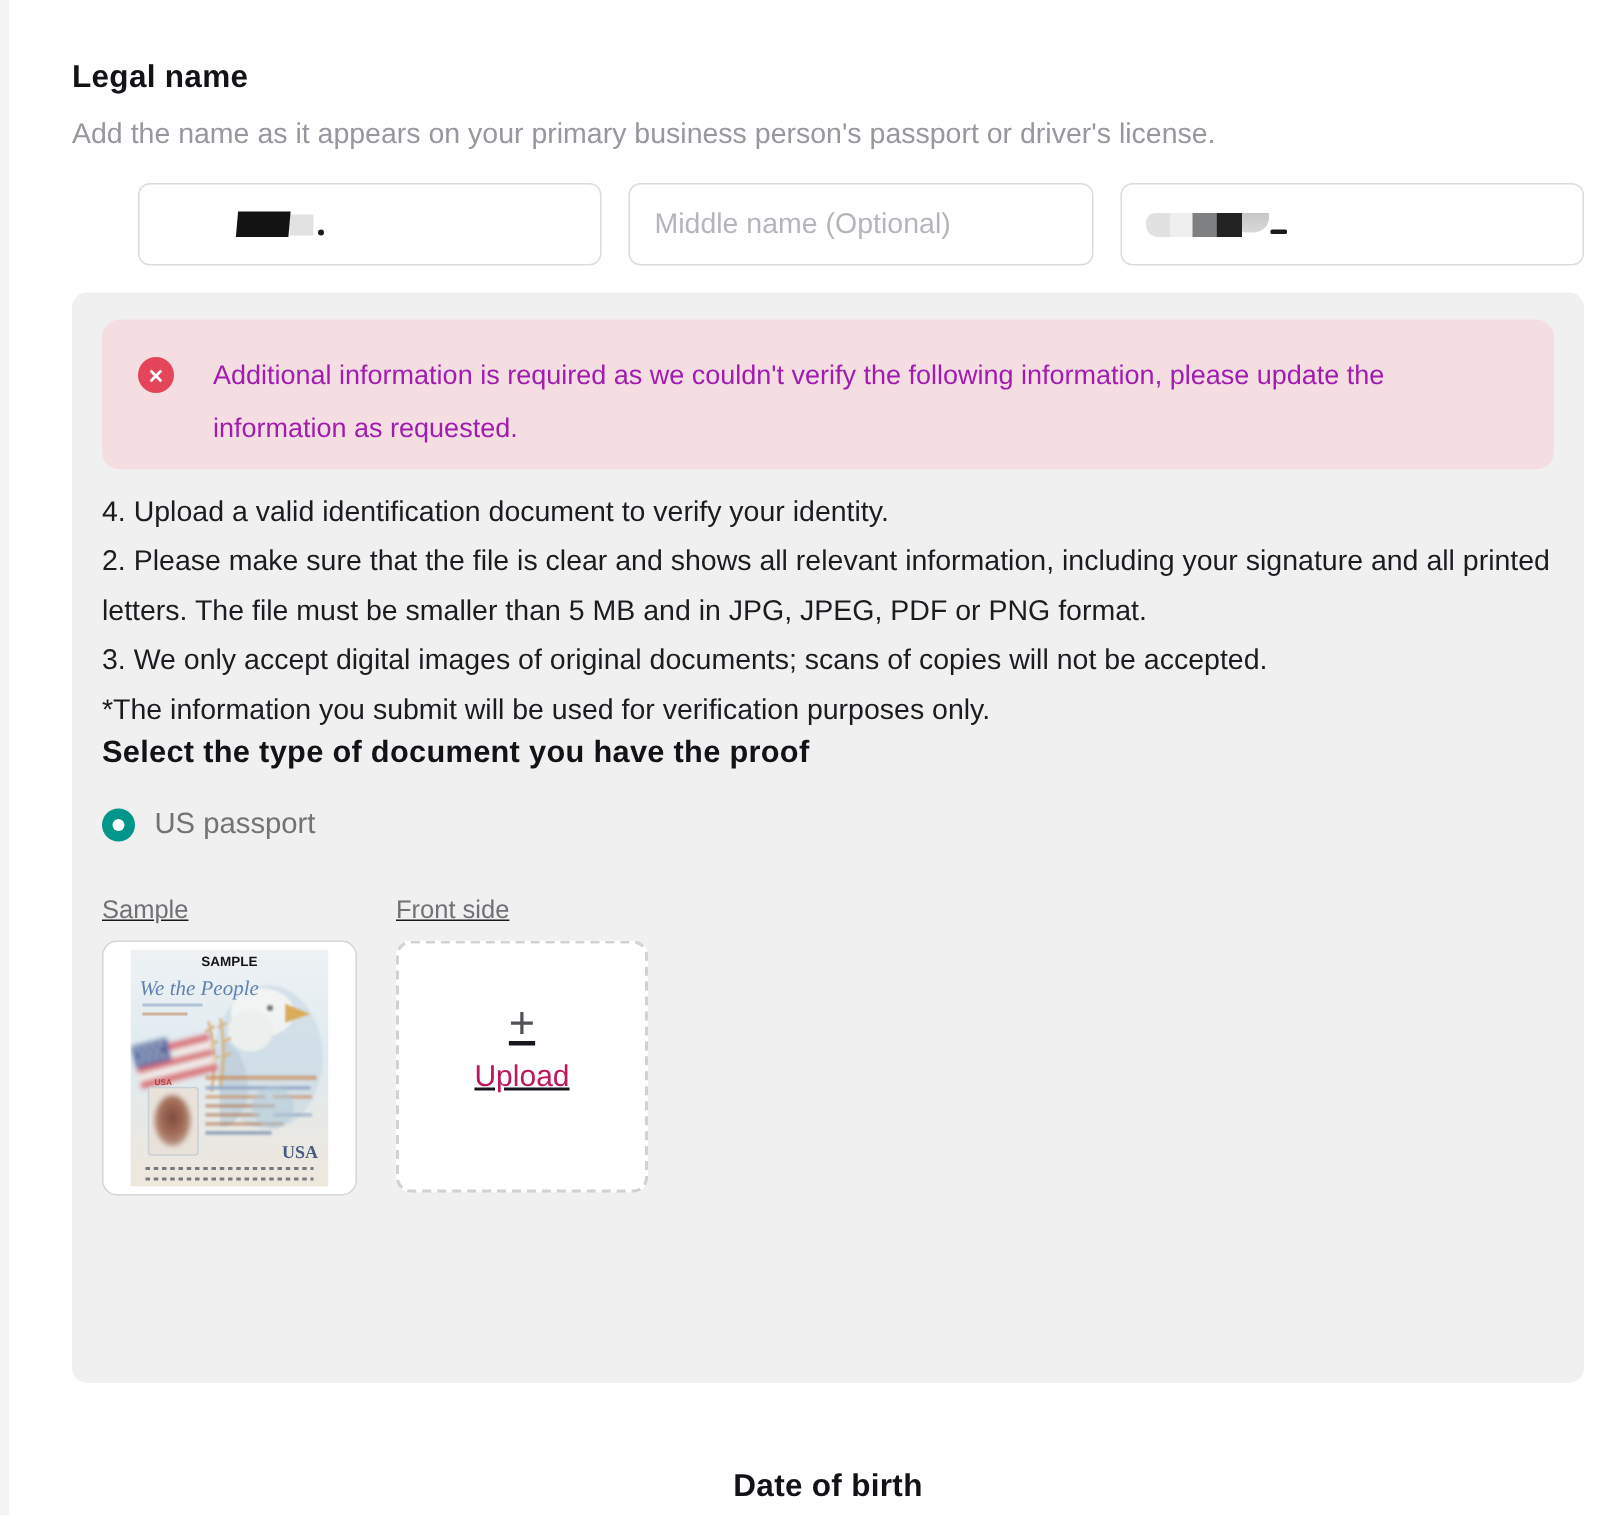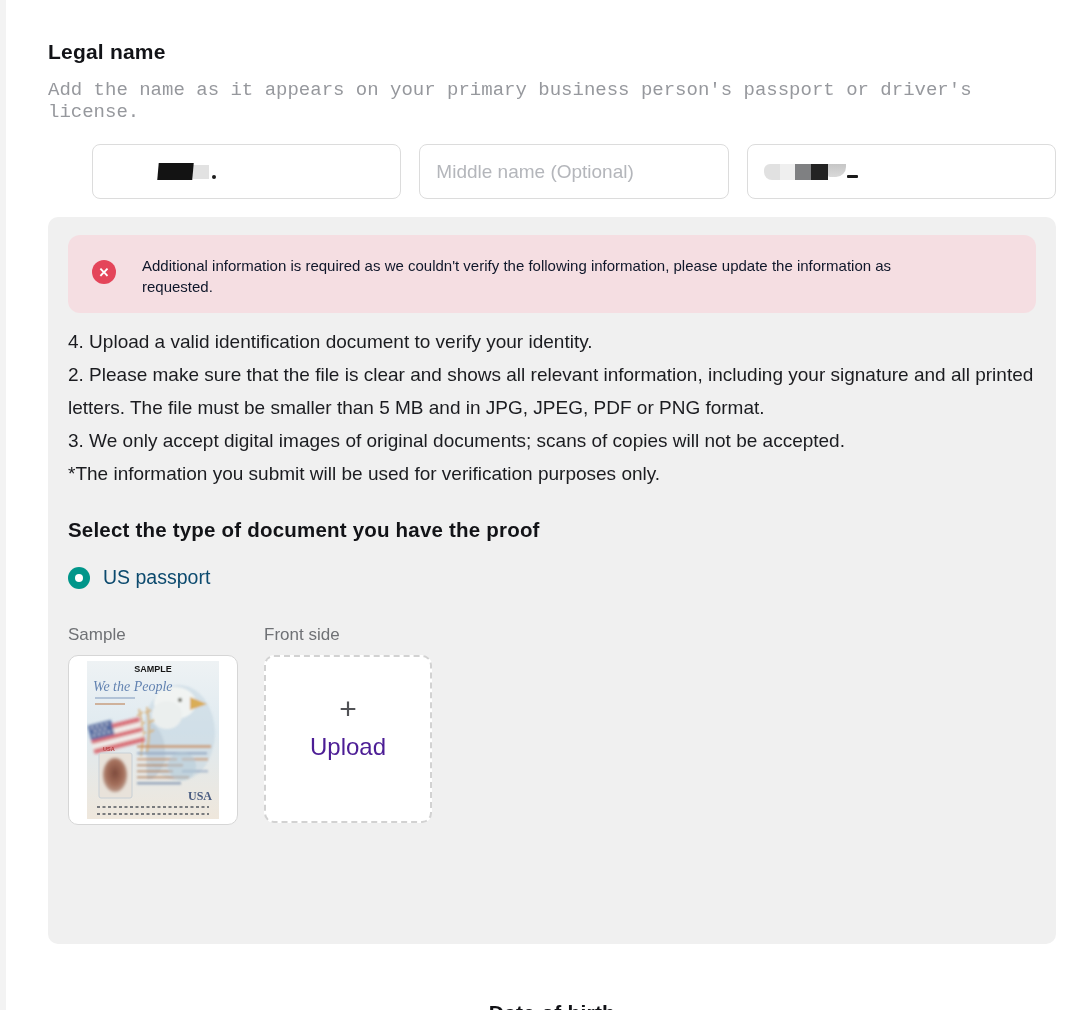--- a/index.html
+++ b/index.html
@@ -29,21 +29,20 @@
     margin-top: 40px;
     font-size: 21px;
     font-weight: 700;
     color: #121317;
     letter-spacing: .2px;
   }
   .section-desc {
     margin-top: 15px;
     font-size: 19px;
     color: #96989d;
-    font-family: Liberation Mono, monospace;
   }
   .inputs-row {
     margin-top: 21px;
     display: flex;
     gap: 18px;
     padding-left: 44px;
   }
   .input-box {
     flex: 1;
     height: 55px;
@@ -100,52 +99,52 @@
     background: #e4455a;
     color: #ffffff;
     font-size: 13px;
     font-weight: 700;
     display: flex;
     align-items: center;
     justify-content: center;
     line-height: 1;
   }
   .alert-text {
-    font-size: 15px;
-    line-height: 21px;
-    color: #0f172a;
+    font-size: 18px;
+    line-height: 35px;
+    color: #a21caf;
     max-width: 800px;
     padding-top: 10px;
   }
   .panel-h {
     font-size: 20.5px;
     font-weight: 700;
     color: #121317;
     letter-spacing: .2px;
   }
   .h-proof { margin-top: 26px; }
   .instructions {
     margin-top: 12px;
     font-size: 19px;
     line-height: 33px;
     color: #1b1c20;
   }
-  .h-select { margin-top: 28px; }
+  .h-select { }
   .radio-row {
     margin-top: 24px;
     display: flex;
     align-items: center;
     gap: 64px;
   }
   .radio-option {
     display: flex;
     align-items: center;
     gap: 13px;
     font-size: 19.5px;
-    color: #0c4a6e;
+    color: #737373;
     cursor: pointer;
   }
   .radio {
     width: 22px; height: 22px;
     border-radius: 50%;
     position: relative;
     flex: none;
   }
   .radio.selected { background: #00968a; }
   .radio.selected::after {
@@ -160,20 +159,21 @@
     background: #ffffff;
     border: 1.5px solid #b9babd;
   }
 
   
   .upload-section {
     margin-top: 36px;
     position: relative;
     display: flex;
     gap: 26px;
+    text-decoration: underline;
   }
   .col-label {
     font-size: 17px;
     color: #6f7175;
     margin-bottom: 10px;
   }
   .sample-card {
     width: 170px; height: 170px;
     background: #ffffff;
     border: 1px solid #d6d6d6;
@@ -195,22 +195,22 @@
     padding-bottom: 24px;
     cursor: pointer;
   }
   .plus-icon {
     font-size: 30px;
     font-weight: 400;
     color: #515256;
     line-height: 1;
   }
   .upload-text {
-    font-size: 24px;
-    color: #4c1d95;
+    font-size: 20px;
+    color: #be185d;
   }
   .annotation {
     position: absolute;
     left: 446px;
     top: 58px;
     font-size: 38px;
     line-height: 1;
     color: #fc2e08;
     white-space: nowrap;
     font-family: "Liberation Sans", sans-serif;

